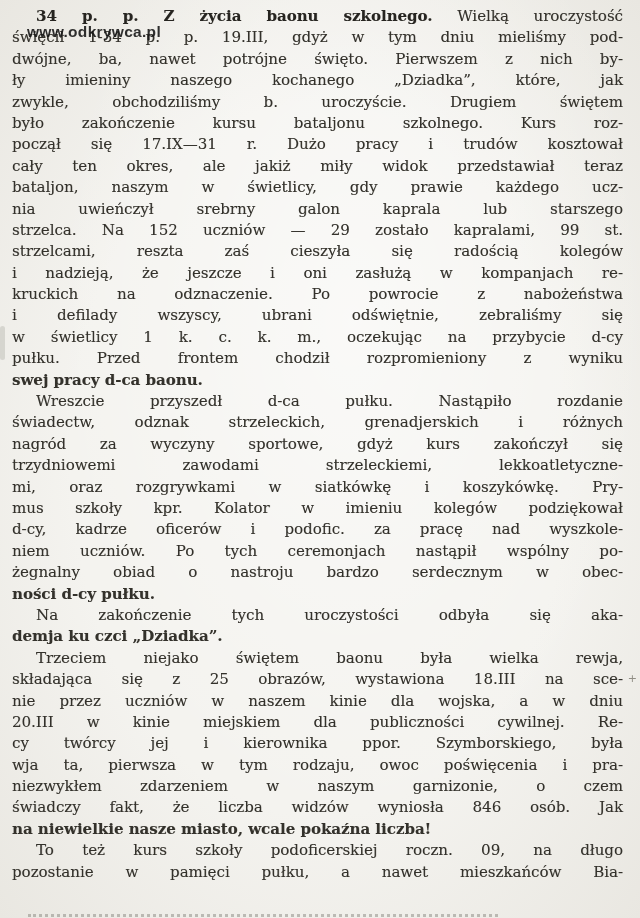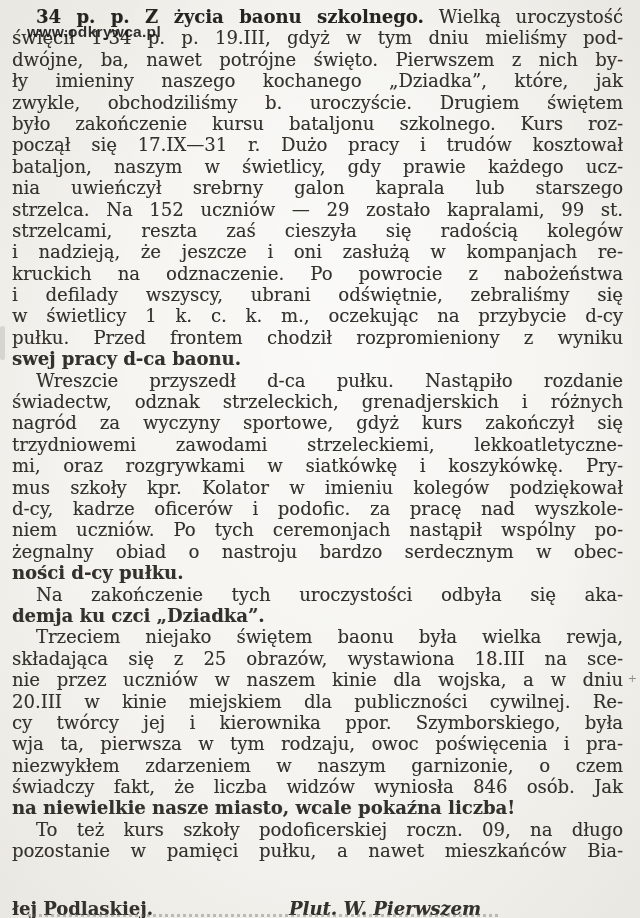--- a/index.html
+++ b/index.html
@@ -11,21 +11,21 @@
       radial-gradient(ellipse at 50% 50%, #f4f3ef 55%, #e9e7e1 100%);
     background-color:#f1f0ec;
     overflow:hidden;
     font-family:"DejaVu Serif","Liberation Serif",serif;
     color:#33312b;
   }
   .text-block {
     position:absolute; left:12px; top:6px; width:611px;
   }
   .line {
-    font-size:18px;
+    font-size:15px;
     line-height:21.4px;
     height:21.4px;
     text-align:justify;
     text-align-last:justify;
     text-shadow:0.4px 0.4px 0.5px rgba(52,50,44,0.30);
     white-space:normal;
   }
   .line.ind { text-indent:24px; }
   .line.last { text-align-last:left;font-weight:bold; }
   .line.spread {
@@ -59,20 +59,21 @@
 
 <div class="page">
   <div class="text-block">
       <div class="line ind"><span class="b">34 p. p. Z życia baonu szkolnego.</span><span> Wielką uroczystość</span></div>
       <div class="line"><span>święcił 1-34 p. p. 19.III, gdyż w tym dniu mieliśmy pod-</span></div>
       <div class="line"><span>dwójne, ba, nawet potrójne święto. Pierwszem z nich by-</span></div>
       <div class="line"><span>ły imieniny naszego kochanego „Dziadka”, które, jak</span></div>
       <div class="line"><span>zwykle, obchodziliśmy b. uroczyście. Drugiem świętem</span></div>
       <div class="line"><span>było zakończenie kursu bataljonu szkolnego. Kurs roz-</span></div>
       <div class="line"><span>począł się 17.IX—31 r. Dużo pracy i trudów kosztował</span></div>
+      <div class="line"><span>cały ten okres, ale jakiż miły widok przedstawiał teraz</span></div>
       <div class="line"><span>bataljon, naszym w świetlicy, gdy prawie każdego ucz-</span></div>
       <div class="line"><span>nia uwieńczył srebrny galon kaprala lub starszego</span></div>
       <div class="line"><span>strzelca. Na 152 uczniów — 29 zostało kapralami, 99 st.</span></div>
       <div class="line"><span>strzelcami, reszta zaś cieszyła się radością kolegów</span></div>
       <div class="line"><span>i nadzieją, że jeszcze i oni zasłużą w kompanjach re-</span></div>
       <div class="line"><span>kruckich na odznaczenie. Po powrocie z nabożeństwa</span></div>
       <div class="line"><span>i defilady wszyscy, ubrani odświętnie, zebraliśmy się</span></div>
       <div class="line"><span>w świetlicy 1 k. c. k. m., oczekując na przybycie d-cy</span></div>
       <div class="line"><span>pułku. Przed frontem chodził rozpromieniony z wyniku</span></div>
       <div class="line last"><span>swej pracy d-ca baonu.</span></div>

